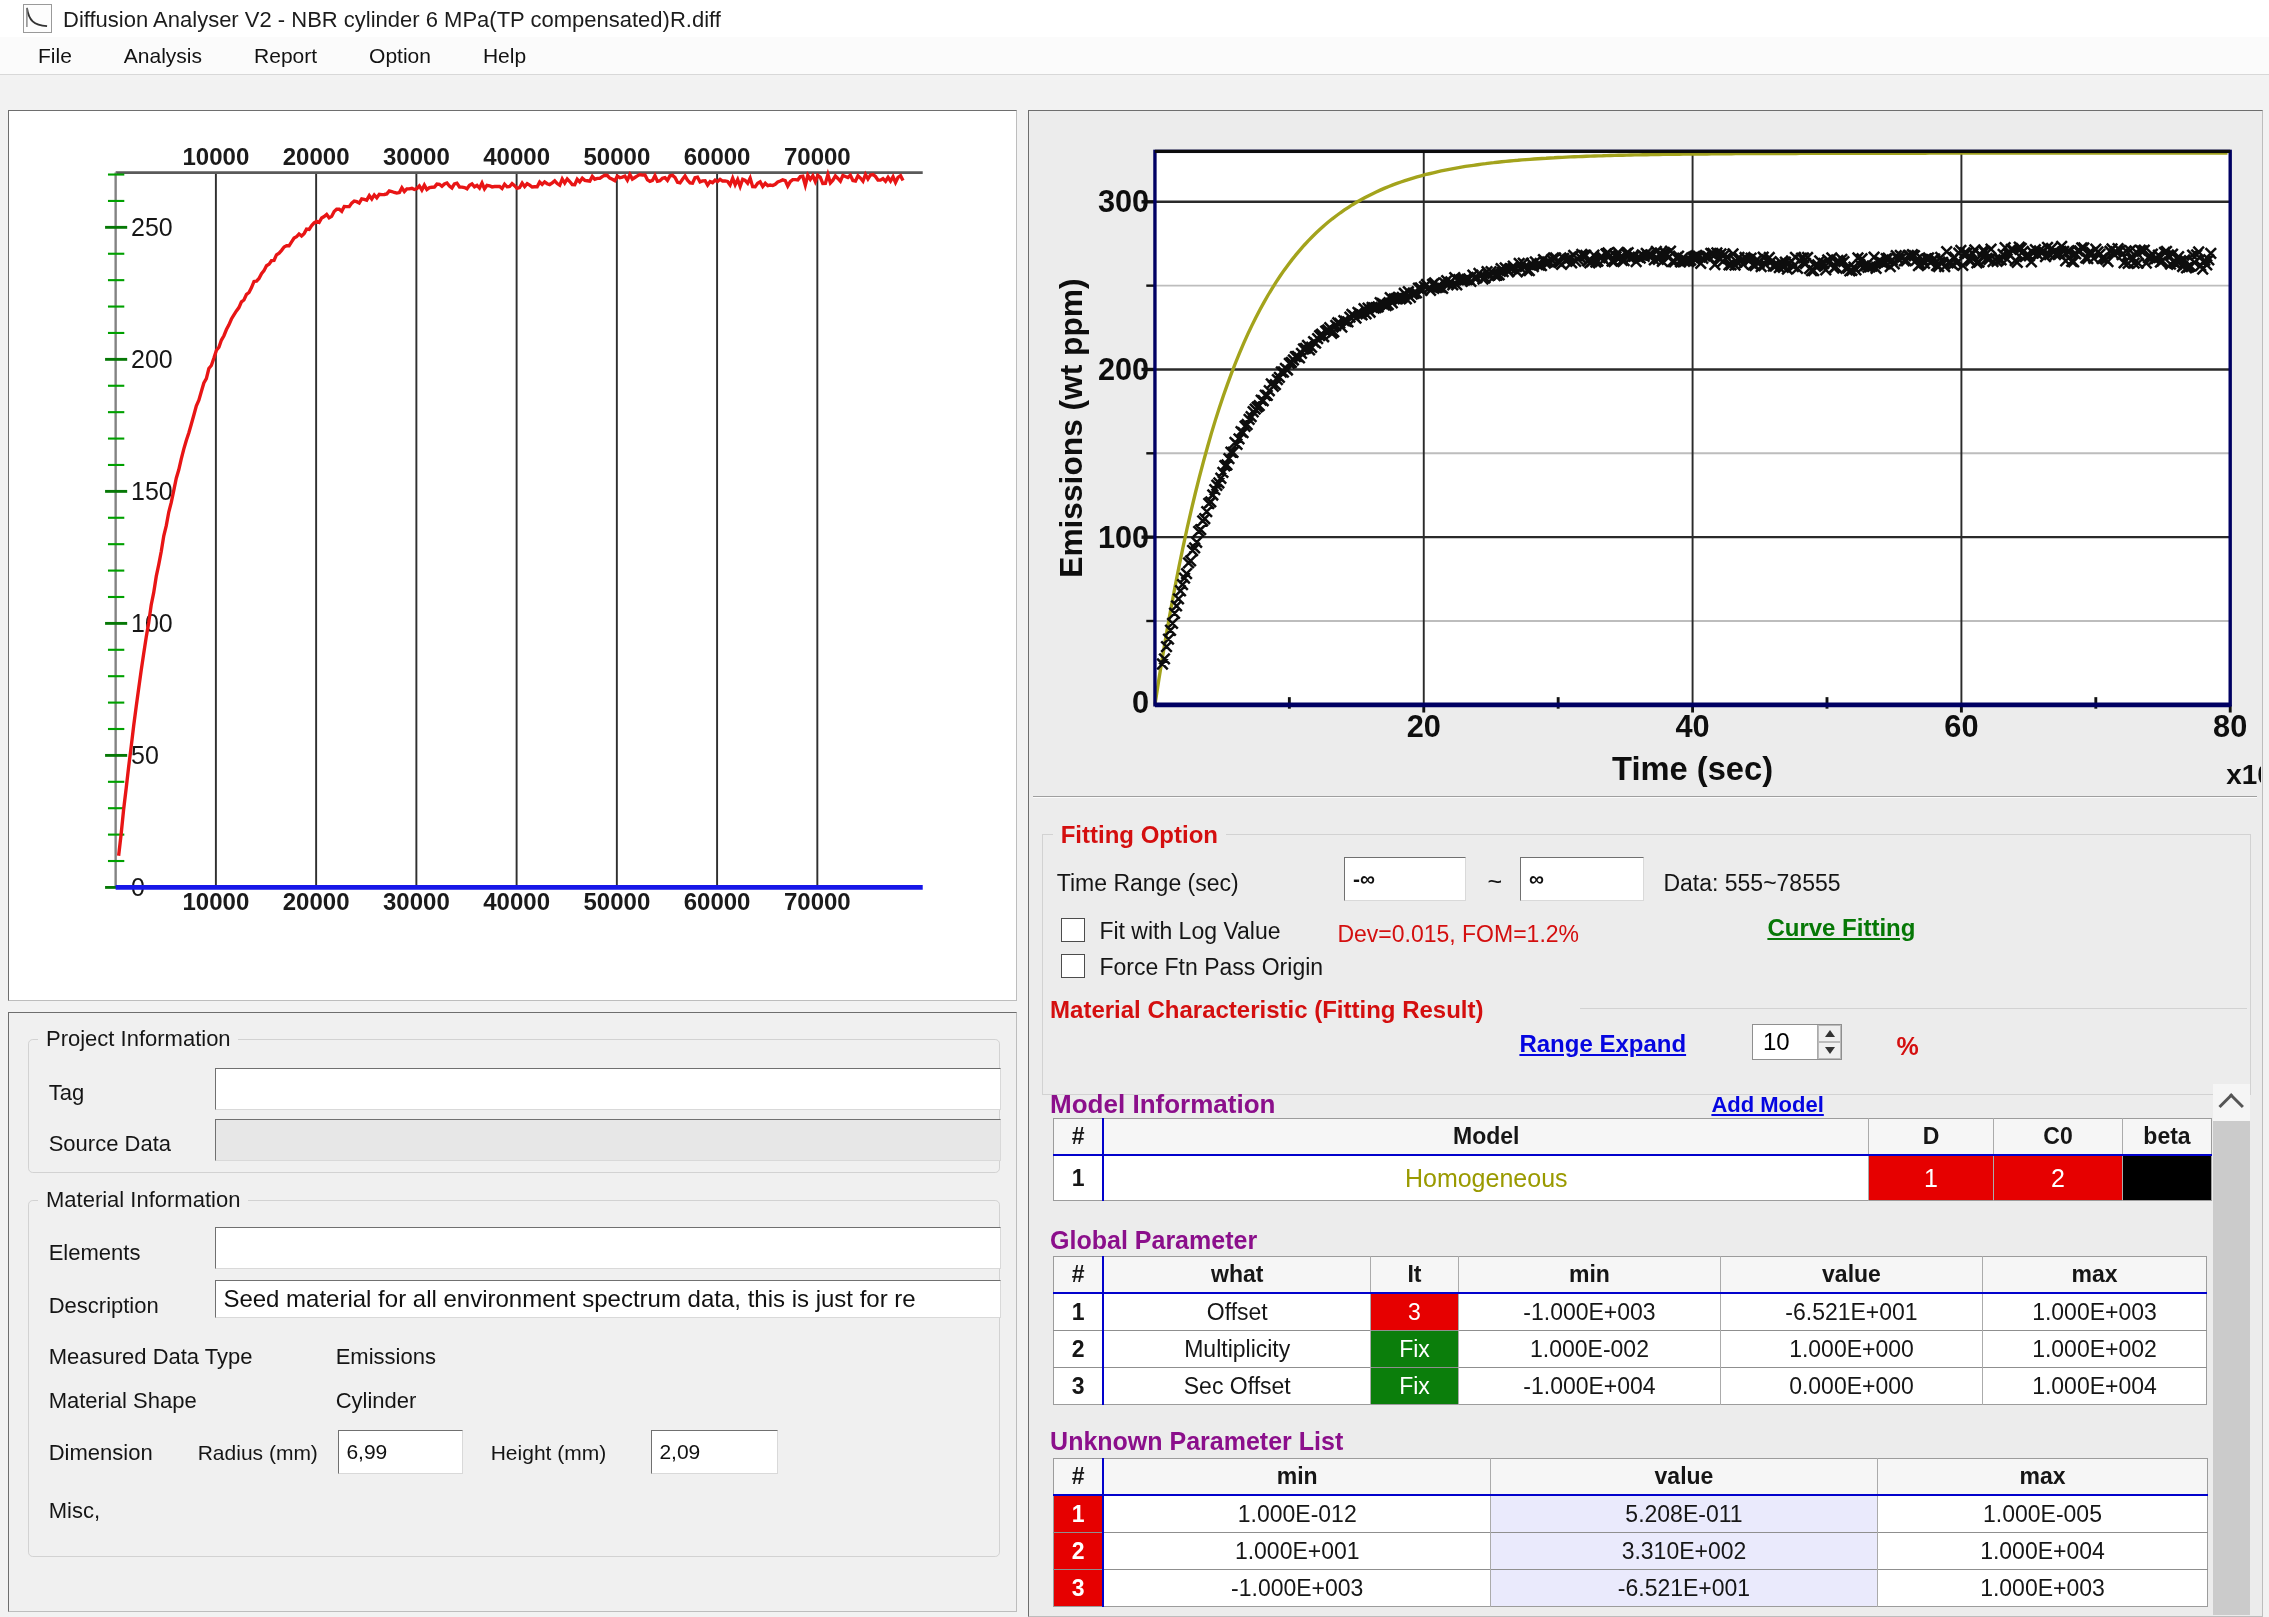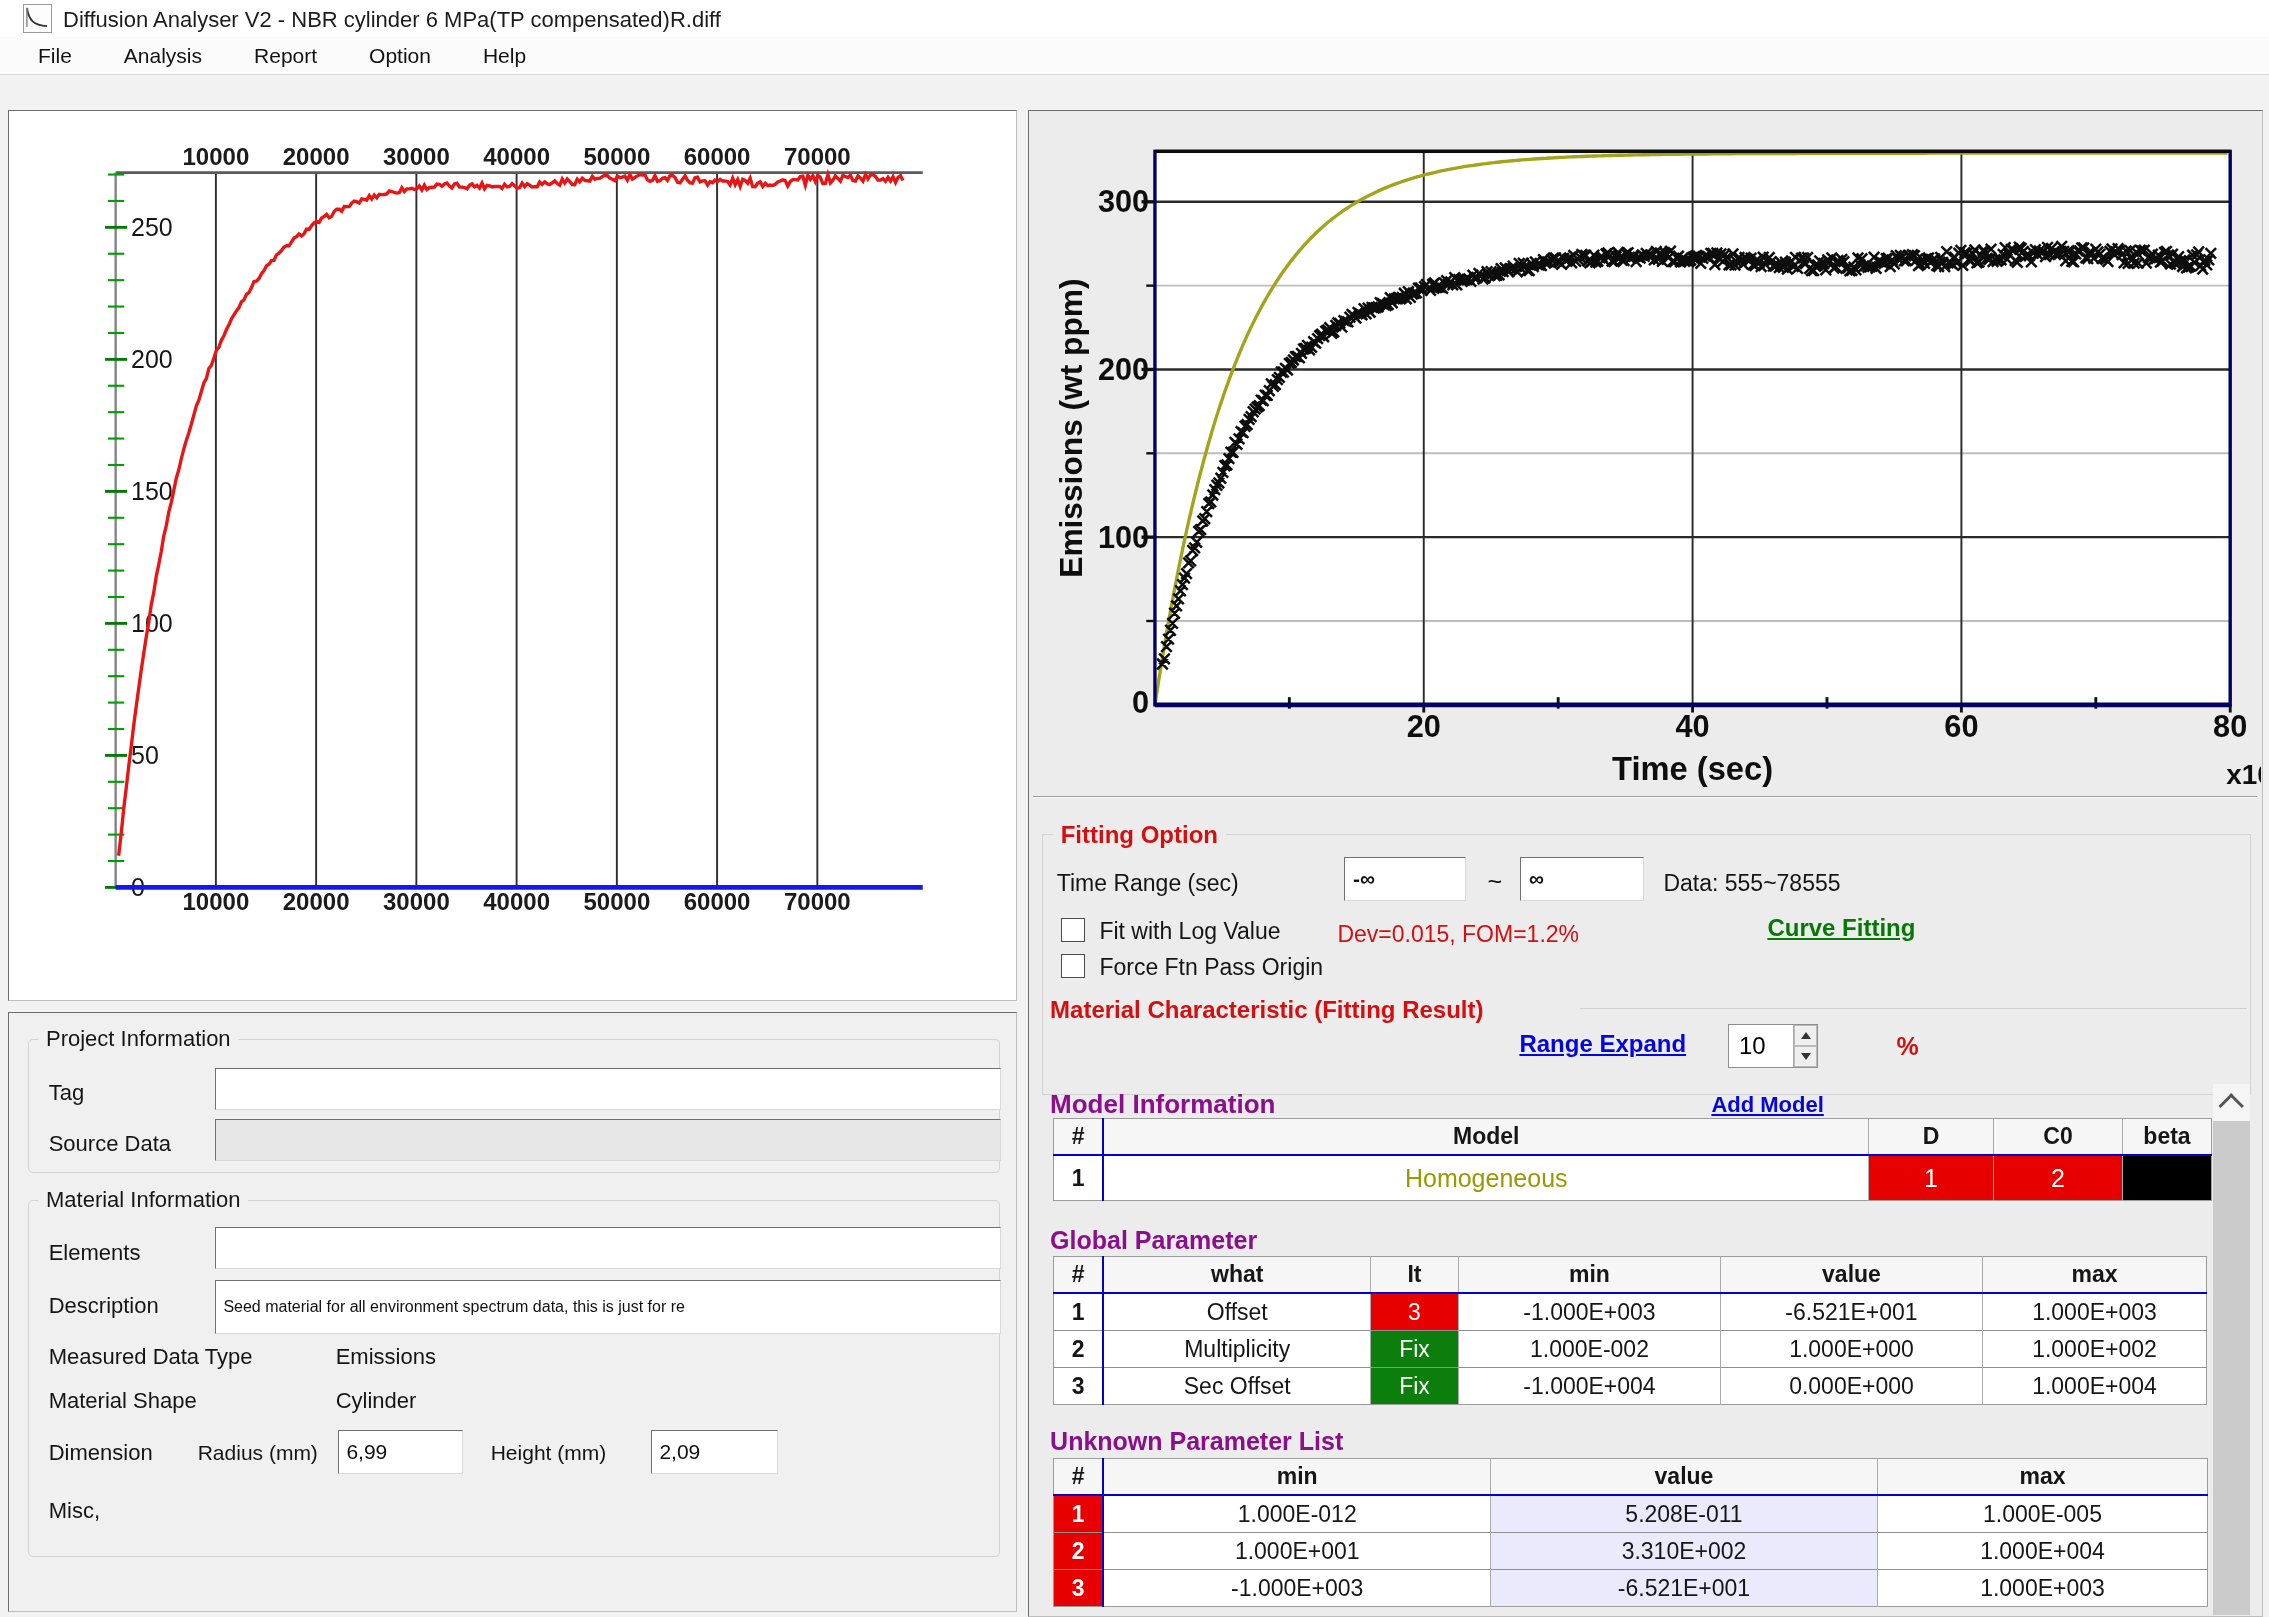--- a/index.html
+++ b/index.html
@@ -164,21 +164,21 @@
   <input class="tin" style="left: 206px; top: 55px; width: 786px; height: 42px;" readonly="" value="">
   <span class="lbl" style="left:40px;top:118px;">Source Data</span>
   <input class="tin gray" style="left: 206px; top: 106px; width: 786px; height: 42px;" readonly="" value="">
 
   <div class="groupbox" style="left:19px;top:187px;width:972px;height:357px;">
     <span class="grouptitle">Material Information</span>
   </div>
   <span class="lbl" style="left:40px;top:227px;">Elements</span>
   <input class="tin" style="left: 206px; top: 214px; width: 786px; height: 42px;" readonly="" value="">
   <span class="lbl" style="left:40px;top:280px;">Description</span>
-  <input class="tin" style="left: 206px; top: 267px; width: 786px; height: 54px; font-size: 16px;" readonly="" value="Seed material for all environment spectrum data, this is just for re">
+  <input class="tin" style="left: 206px; top: 267px; width: 786px; height: 38px; font-size: 24px;" readonly="" value="Seed material for all environment spectrum data, this is just for re">
 
   <span class="lbl" style="left:40px;top:331px;">Measured Data Type</span>
   <span class="val" style="left:327px;top:331px;">Emissions</span>
   <span class="lbl" style="left:40px;top:375px;">Material Shape</span>
   <span class="val" style="left:327px;top:375px;">Cylinder</span>
 
   <span class="lbl" style="left:40px;top:427px;">Dimension</span>
   <span class="lbl" style="left:189px;top:428px;font-size:21px;">Radius (mm)</span>
   <input class="tin" style="left: 329px; top: 417px; width: 125px; height: 44px;" readonly="" value="6,99">
   <span class="lbl" style="left:482px;top:428px;font-size:21px;">Height (mm)</span>
@@ -248,21 +248,21 @@
 
     <span class="cb" style="left:17.3px;top:119px;"></span>
     <span class="lbl" style="left:56px;top:119px;font-size:23px;">Force Ftn Pass Origin</span>
   </div>
 
   <div class="abs" style="left:13.4px;top:884px;width:1209px;height:623px;">
     <span class="lbl red" style="left:7.7px;top:1px;font-weight:700;font-size:24px;">Material Characteristic (Fitting Result)</span>
     <div class="abs" style="left:538px;top:13.4px;width:667px;border-top:1.9px solid #d2d2d2;"></div>
 
     <span class="lbl bluelink" style="left:477px;top:35px;font-size:24px;">Range Expand</span>
-    <div class="spin" style="left:686px;top:29px;width:90px;height:44px;">
+    <div class="spin" style="left:710px;top:29px;width:90px;height:36px;">
       <input class="v" style="border: none; width: 50px; font-family: &quot;Liberation Sans&quot;, sans-serif; font-size: 24px; padding: 0px 0px 0px 9.6px; outline: none;" readonly="" value="10">
       <div class="btns">
         <div class="b">
             <div class="tri-up"></div>
           </div>
         <div class="b">
             <div class="tri-dn"></div>
           </div>
       </div>
     </div>

